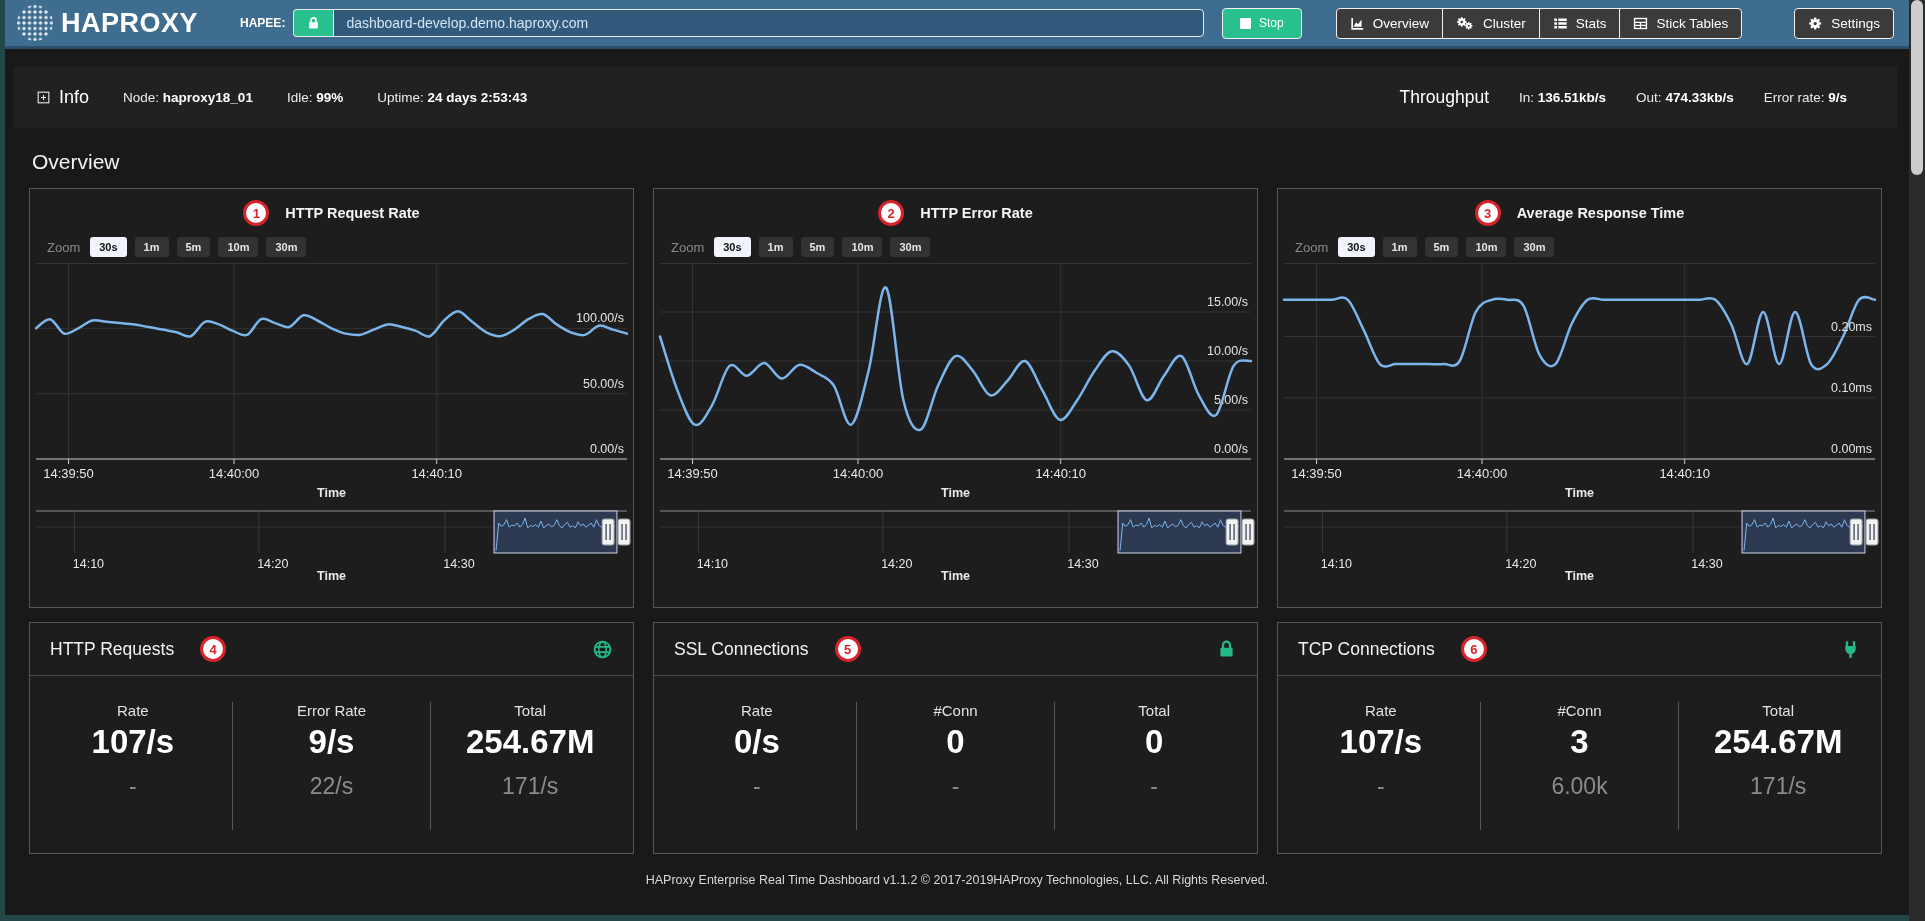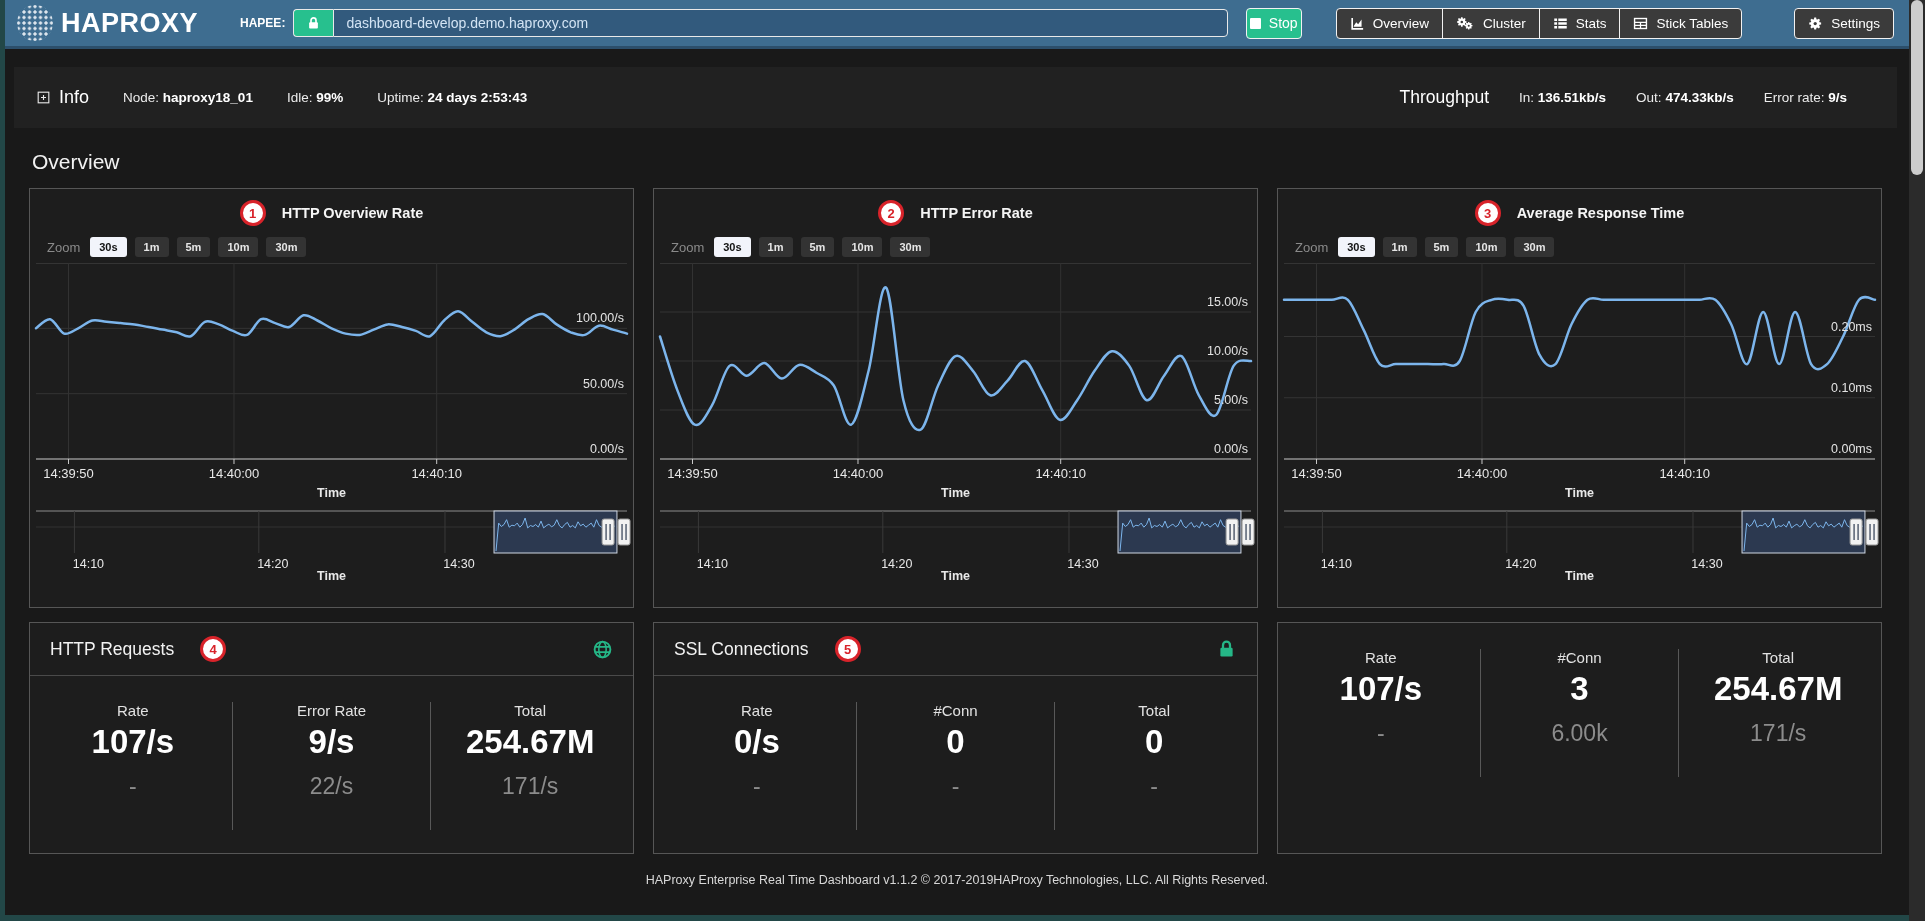--- a/index.html
+++ b/index.html
@@ -15,21 +15,21 @@
             background-size:5.5px 5.5px; background-position:center; opacity:.95; }
   .brand-text { color:#fff; font-size:27px; font-weight:bold; letter-spacing:.5px; }
   .hapee-label { color:#fff; font-weight:bold; font-size:12px; margin-left:42px; }
   .url-group { display:flex; flex:1; height:28px; margin:0 18px 0 8px; max-width:975px; }
   .lock-btn { width:40px; background:#27c08e; border:1px solid #e9e9e9; border-right:none;
               border-radius:4px 0 0 4px; display:flex; align-items:center; justify-content:center; color:#fff; cursor:pointer; }
   .url-input { flex:1; background:#325a7d; border:1px solid #e9e9e9; border-radius:0 4px 4px 0;
                color:#d3e4f4; font-size:14px; padding:0 12px; font-family:"Liberation Sans",sans-serif; outline:none; }
   .btn { background:#3b3b3b; border:1px solid #f2f2f2; color:#fff; font-size:13.5px;
          display:flex; align-items:center; gap:8px; padding:0 13px; height:31px; cursor:pointer; white-space:nowrap; }
-  .stop-btn { background:#27c08e; border-radius:4px; padding:0 3px; font-size:14px; }
+  .stop-btn { background:#27c08e; border-radius:4px; padding:0 17px; font-size:12px; }
   .stop-square { width:11px; height:11px; background:#fff; border-radius:1px; }
   .btn-group { display:flex; margin-left:34px; }
   .btn-group .btn + .btn { margin-left:-1px; }
   .btn-group .btn:first-child { border-radius:4px 0 0 4px; }
   .btn-group .btn:last-child { border-radius:0 4px 4px 0; }
   .settings-btn { margin-left:52px; border-radius:4px; }
   .nav-ic { width:15px; height:15px; color:#fff; }
 
   
   .info-bar { margin:18px 12px 0 9px; height:61px; background:#212121; display:flex; align-items:center;
@@ -200,21 +200,21 @@
       <span class="kv"><span>Error rate:</span> <b>9/s</b></span>
     </div>
   </div>
 
   <h2 class="section-title">Overview</h2>
 
   <div class="row3">
     <div class="panel chart-panel">
       <div class="chart-title-row">
         <span class="badge">1</span>
-        <span class="chart-title">HTTP Overview Rate</span>
+        <span class="chart-title">HTTP Request Rate</span>
       </div>
       <div class="zoom-row">
           <span class="zoom-lbl">Zoom</span>
           <button class="zoom-btn sel">30s</button>
           <button class="zoom-btn">1m</button>
           <button class="zoom-btn">5m</button>
           <button class="zoom-btn">10m</button>
           <button class="zoom-btn">30m</button>
         </div>
       <svg class="main-plot" viewBox="0 0 603 240">
@@ -439,20 +439,27 @@
         <div class="col-divider"></div>
         <div class="stat-col">
           <div class="stat-label">Total</div>
           <div class="stat-value">0</div>
           <div class="stat-sub">-</div>
         </div>
       </div>
     </div>
 
     <div class="panel card">
+      <div class="card-head">
+        <span class="card-title">TCP Connections</span>
+        <span class="badge">6</span>
+        <svg class="card-ic">
+            <use href="#i-plug"></use>
+          </svg>
+      </div>
       <div class="card-body">
         <div class="stat-col">
           <div class="stat-label">Rate</div>
           <div class="stat-value">107/s</div>
           <div class="stat-sub">-</div>
         </div>
         <div class="col-divider"></div>
         <div class="stat-col">
           <div class="stat-label">#Conn</div>
           <div class="stat-value">3</div>

